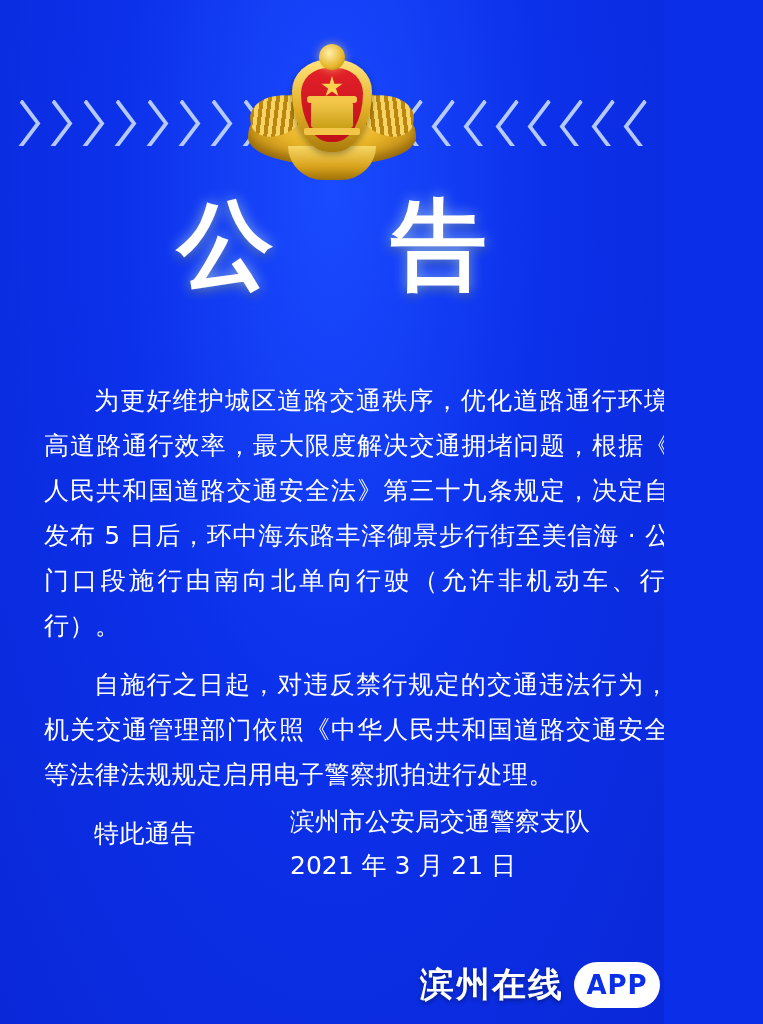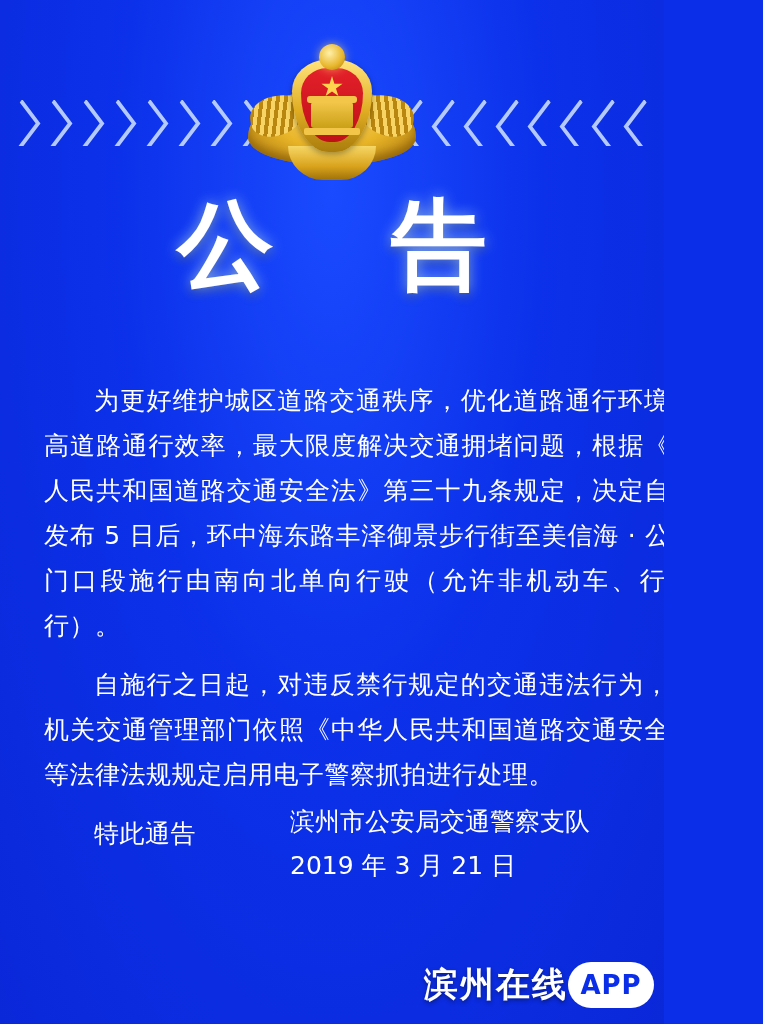--- a/index.html
+++ b/index.html
@@ -196,25 +196,25 @@
     text-align: left;
     color: #ffffff;
     font-size: 25px;
     line-height: 44px;
     font-family: "DejaVu Sans", "Liberation Sans", sans-serif;
   }
 
   
   .watermark {
     position: absolute;
-    right: 10px;
+    right: 4px;
     bottom: 16px;
     display: flex;
     align-items: center;
-    gap: 0;
+    gap: 10px;
   }
   .watermark .wm-text {
     font-size: 34px;
     font-weight: bold;
     color: #ffffff;
     letter-spacing: 2px;
     text-shadow: 0 2px 4px rgba(0,0,0,.4);
     font-family: "DejaVu Sans", "Liberation Sans", sans-serif;
   }
   .watermark .wm-badge {
@@ -274,21 +274,21 @@
   <div class="title">公 告</div>
 
   <div class="body-text">
     <p>为更好维护城区道路交通秩序，优化道路通行环境，提高道路通行效率，最大限度解决交通拥堵问题，根据《中华人民共和国道路交通安全法》第三十九条规定，决定自公告发布 5 日后，环中海东路丰泽御景步行街至美信海 · 公馆北门口段施行由南向北单向行驶（允许非机动车、行人通行）。</p>
     <p>自施行之日起，对违反禁行规定的交通违法行为，公安机关交通管理部门依照《中华人民共和国道路交通安全法》等法律法规规定启用电子警察抓拍进行处理。</p>
     <p class="last-note">特此通告</p>
   </div>
 
   <div class="signature">
     <div>滨州市公安局交通警察支队</div>
-    <div>2019 年 3 月 21 日</div>
+    <div>2021 年 3 月 21 日</div>
   </div>
 
   <div class="watermark">
     <span class="wm-text">滨州在线</span>
     <span class="wm-badge">APP</span>
   </div>
 
 </div>
 
 </body></html>

